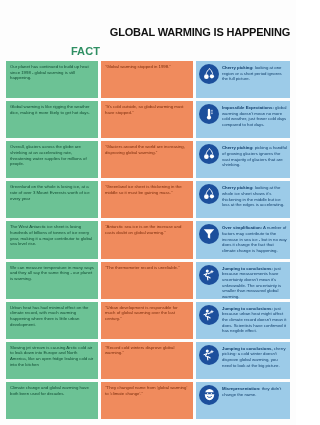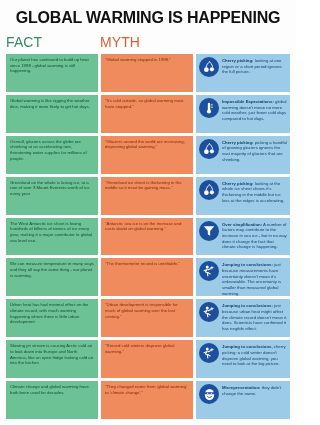--- a/index.html
+++ b/index.html
@@ -10,36 +10,36 @@
     overflow:hidden;
   }
   .page{
     width:296px;height:425px;
     box-sizing:border-box;
     padding:0 6px;
     display:flex;flex-direction:column;
     background:#fdfdfd;
   }
   .title{
-    text-align:center;
-    font-size:16px;
+    text-align:right;
+    font-size:11px;
     font-weight:bold;
     letter-spacing:-0.2px;
     color:#111111;
-    margin:9px 0 7px 0;
+    margin:26px 0 7px 0;
     white-space:nowrap;
   }
   .headrow{
     display:flex;
     margin-bottom:4px;
   }
   .headcell{
-    font-size:14px;
-    font-weight:normal;
-    text-align:left;
+    font-size:11px;
+    font-weight:bold;
+    text-align:right;
     letter-spacing:0.1px;
   }
   .h-fact{width:94px;color:#2f8f63;}
   .h-myth{width:94px;color:#d95f32;}
   .h-fall{width:96px;color:#1c5aa8;}
 
   .grid{flex:1;display:flex;flex-direction:column;gap:3px;}
   .row{display:flex;gap:3px;flex:1;min-height:0;}
 
   .cell{
@@ -84,21 +84,20 @@
 </style>
 </head>
 <body>
 
 <div class="page">
 
   <div class="title">GLOBAL WARMING IS HAPPENING</div>
 
   <div class="headrow">
     <div class="headcell h-fact">FACT</div>
-    <div class="headcell h-myth">MYTH</div>
   </div>
 
   <div class="grid" id="grid">
       <div class="row">
         <div class="cell fact">Our planet has continued to build up heat since 1998 - global warming is still happening.</div>
         <div class="cell myth">"Global warming stopped in 1998."</div>
         <div class="cell fallacy">
           <div class="icon">
             <svg width="14" height="14" viewBox="0 0 24 24">
               <path d="M13 3c-3 2-5 5-6 9" stroke="#ffffff" stroke-width="1.6" fill="none" stroke-linecap="round"></path>

